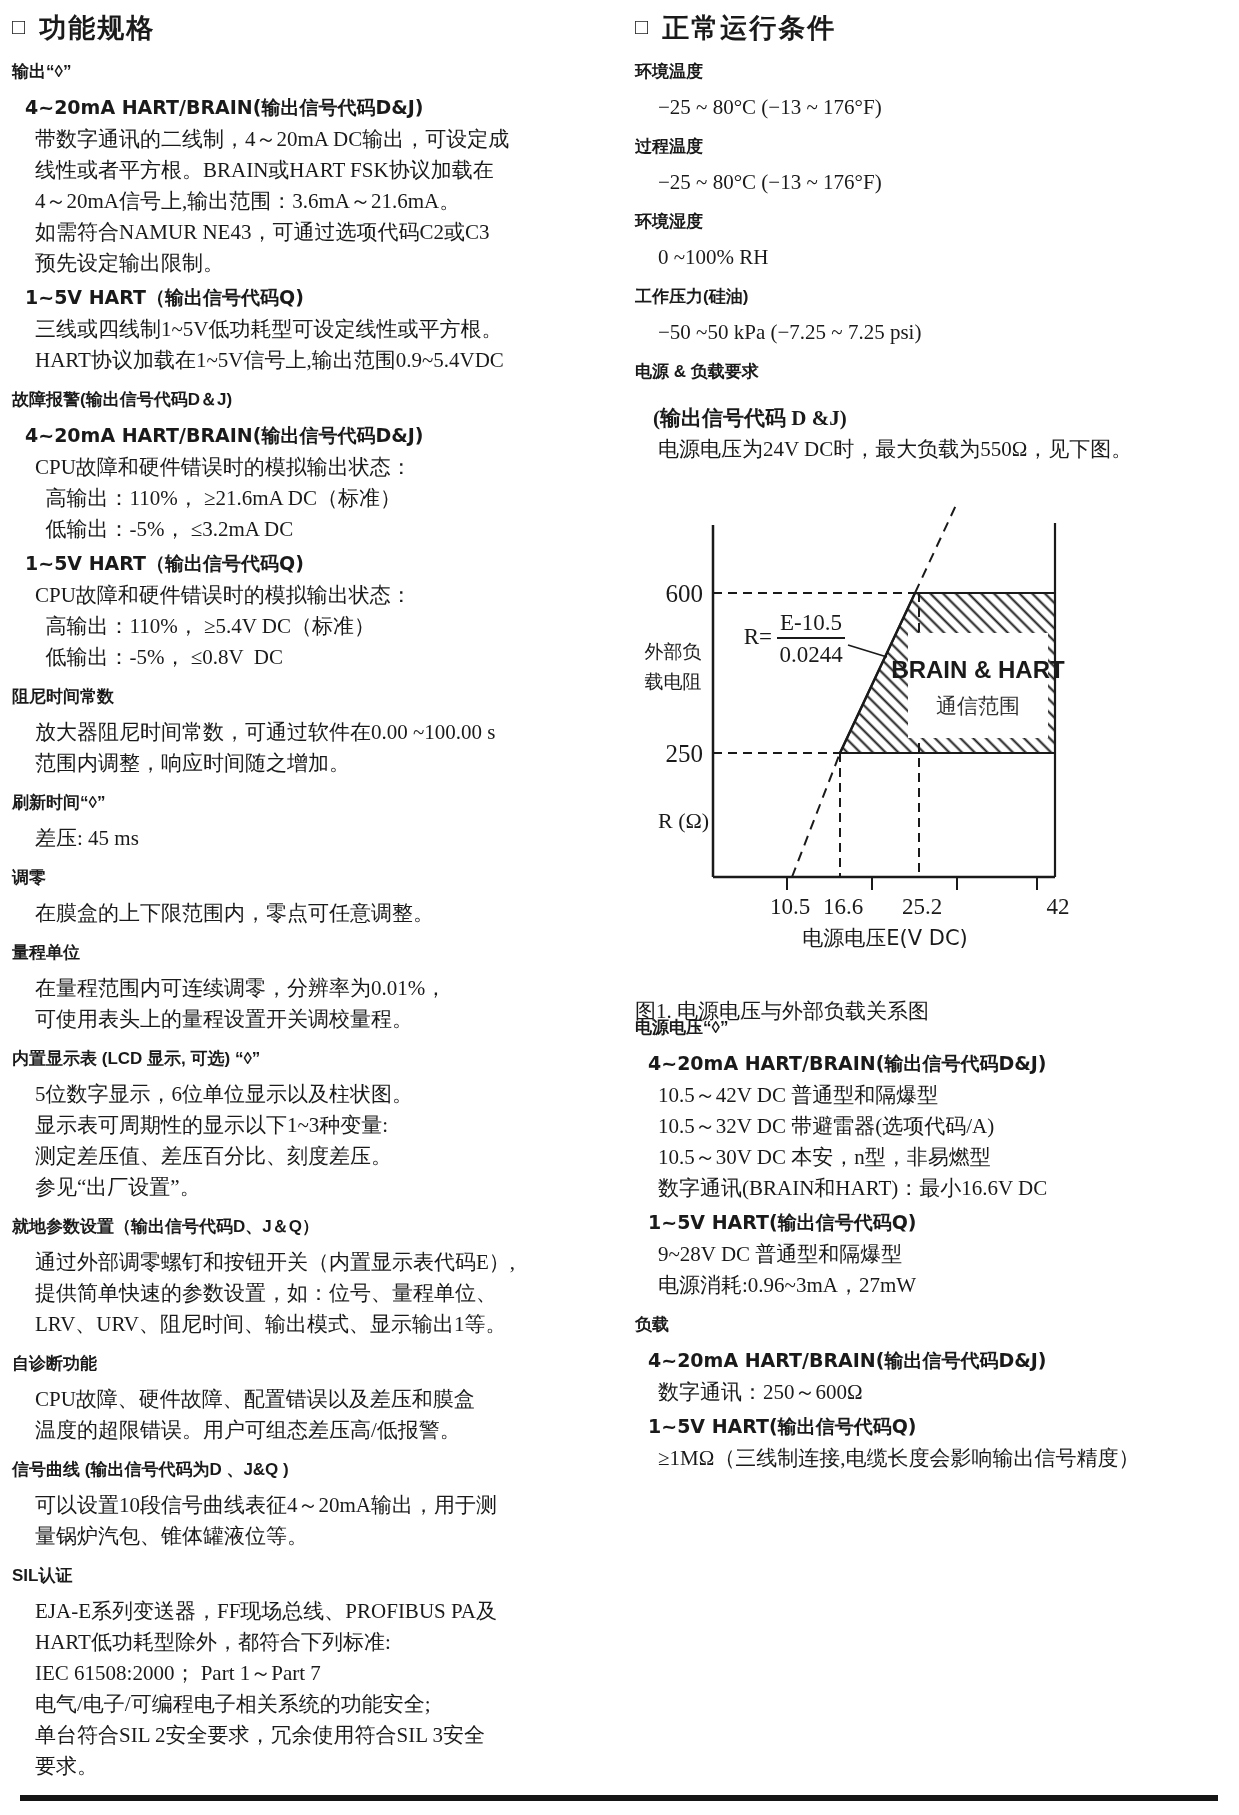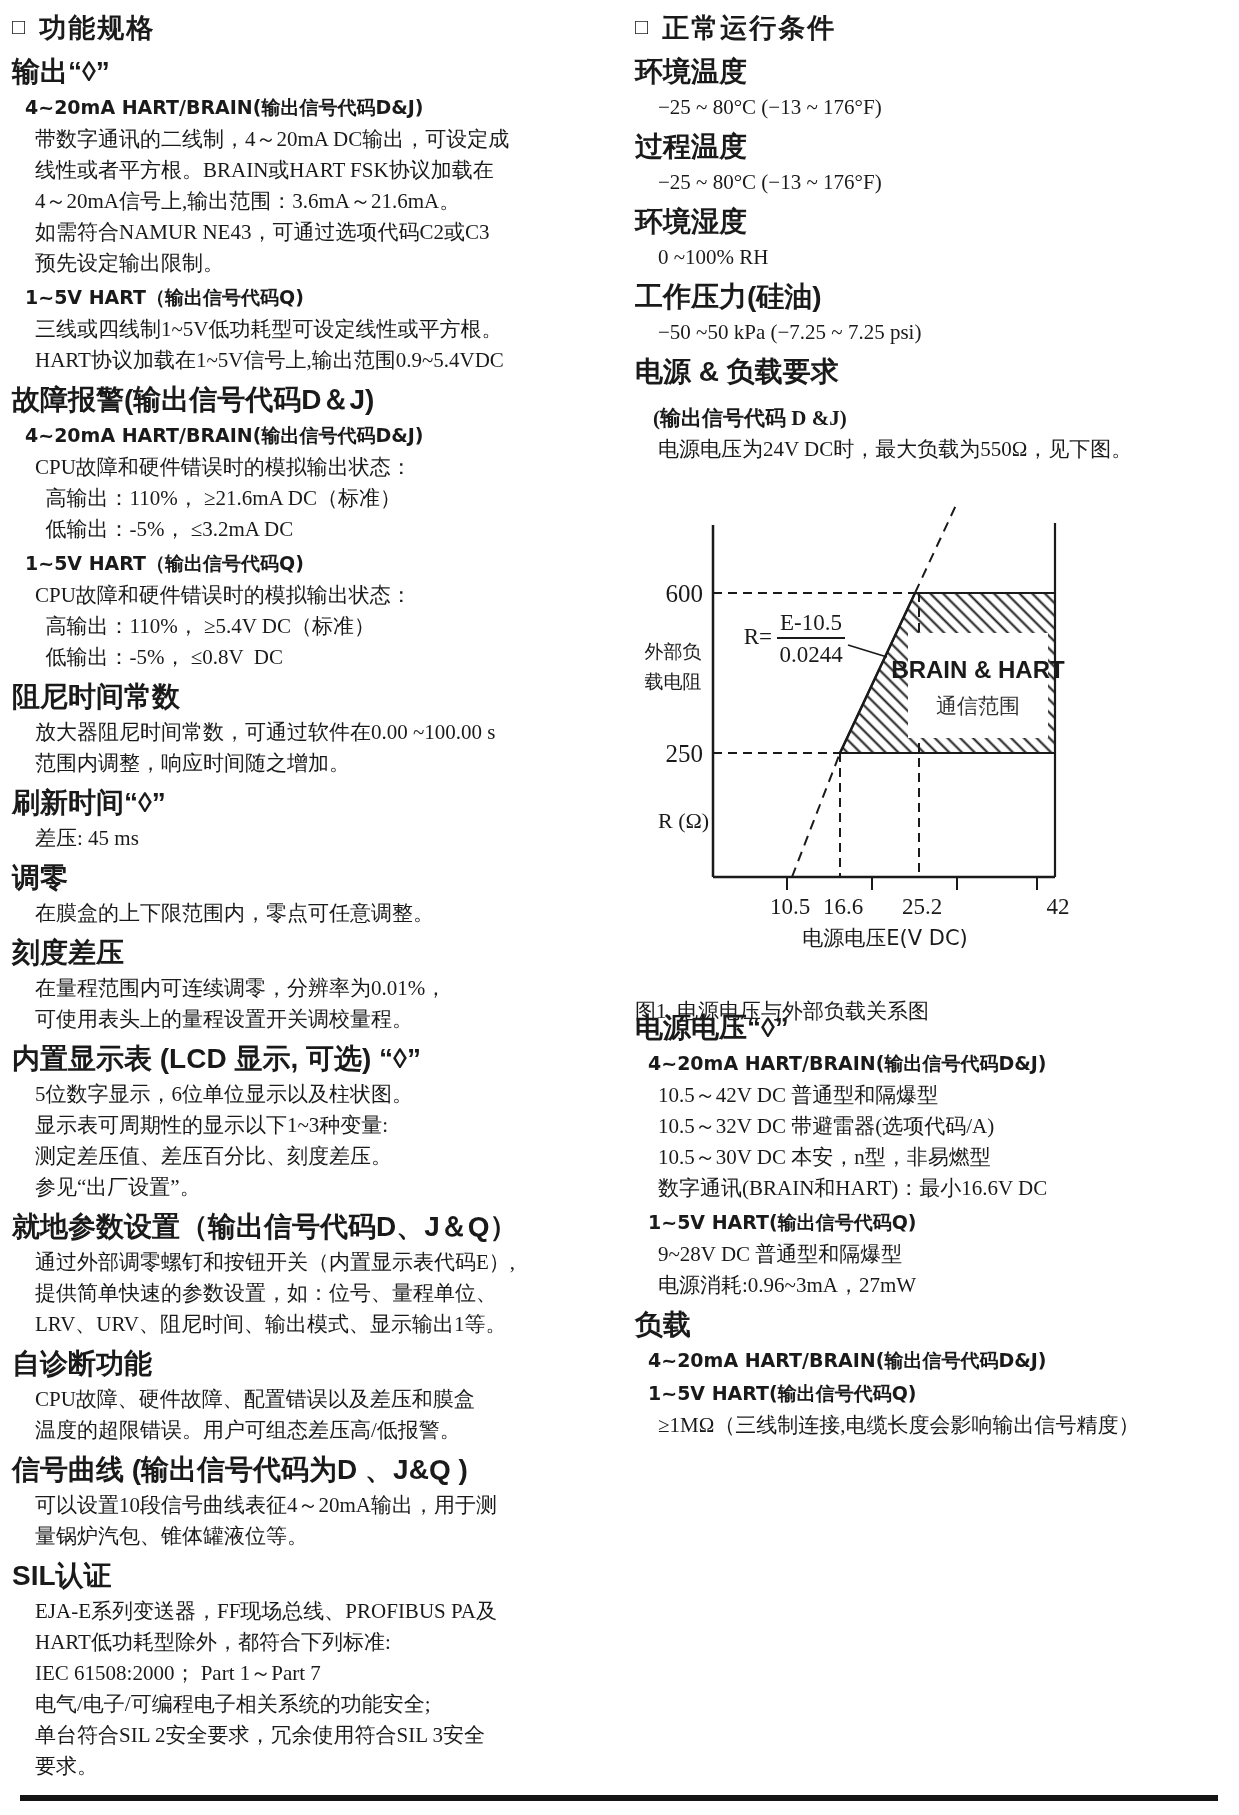--- a/index.html
+++ b/index.html
@@ -12,21 +12,21 @@
   .col-right{position:absolute;left:635px;top:10px;width:604px;}
   .right-bottom{position:absolute;left:0;top:1002px;width:604px;}
   .figure{position:absolute;left:0;top:460px;width:604px;}
 
   .h1{display:flex;align-items:center;gap:14px;
       font-family:"Liberation Sans","DejaVu Sans",sans-serif;
       font-weight:700;font-size:27px;line-height:36px;margin:0 0 10px 0;letter-spacing:2px;}
   .h1 .marker{font-weight:400;font-size:22px;letter-spacing:0;position:relative;top:-1px;}
 
   .h2{font-family:"Liberation Sans","DejaVu Sans",sans-serif;font-weight:700;
-      font-size:28px;line-height:32px;margin:8px 0 4px 0;}
+      font-size:17px;line-height:32px;margin:8px 0 4px 0;}
   .h2-sub{font-family:Liberation Serif, serif;font-weight:700;
       font-size:21px;line-height:28px;margin:16px 0 2px 18px;}
   .mt0{margin-top:0;}
 
   .sub{font-family:"DejaVu Sans","Liberation Sans",sans-serif;font-weight:700;
       font-size:19px;line-height:30px;margin:3px 0 2px 13px;}
 
   .p{margin:0 7px 2px 23px;}
   .line{font-size:21px;line-height:31px;white-space:pre-wrap;}
 
@@ -87,21 +87,21 @@
         <div class="line">范围内调整，响应时间随之增加。</div>
       </div>
       <div class="h2">刷新时间“◊”</div>
       <div class="p">
         <div class="line">差压: 45 ms</div>
       </div>
       <div class="h2">调零</div>
       <div class="p">
         <div class="line">在膜盒的上下限范围内，零点可任意调整。</div>
       </div>
-      <div class="h2">刻度差压</div>
+      <div class="h2">量程单位</div>
       <div class="p">
         <div class="line">在量程范围内可连续调零，分辨率为0.01%，</div>
         <div class="line">可使用表头上的量程设置开关调校量程。</div>
       </div>
       <div class="h2">内置显示表 (LCD 显示, 可选) “◊”</div>
       <div class="p">
         <div class="line">5位数字显示，6位单位显示以及柱状图。</div>
         <div class="line">显示表可周期性的显示以下1~3种变量:</div>
         <div class="line">测定差压值、差压百分比、刻度差压。</div>
         <div class="line">参见“出厂设置”。</div>
@@ -228,20 +228,21 @@
           <div class="line">数字通讯(BRAIN和HART)：最小16.6V DC</div>
         </div>
         <div class="sub">1~5V HART(输出信号代码Q)</div>
         <div class="p">
           <div class="line">9~28V DC 普通型和隔爆型</div>
           <div class="line">电源消耗:0.96~3mA，27mW</div>
         </div>
         <div class="h2">负载</div>
         <div class="sub">4~20mA HART/BRAIN(输出信号代码D&amp;J)</div>
         <div class="p">
+          <div class="line">数字通讯：250～600Ω</div>
         </div>
         <div class="sub">1~5V HART(输出信号代码Q)</div>
         <div class="p">
           <div class="line">≥1MΩ（三线制连接,电缆长度会影响输出信号精度）</div>
         </div>
       </div>
   </div>
 
   <div class="footer-rule"></div>
 </div>

